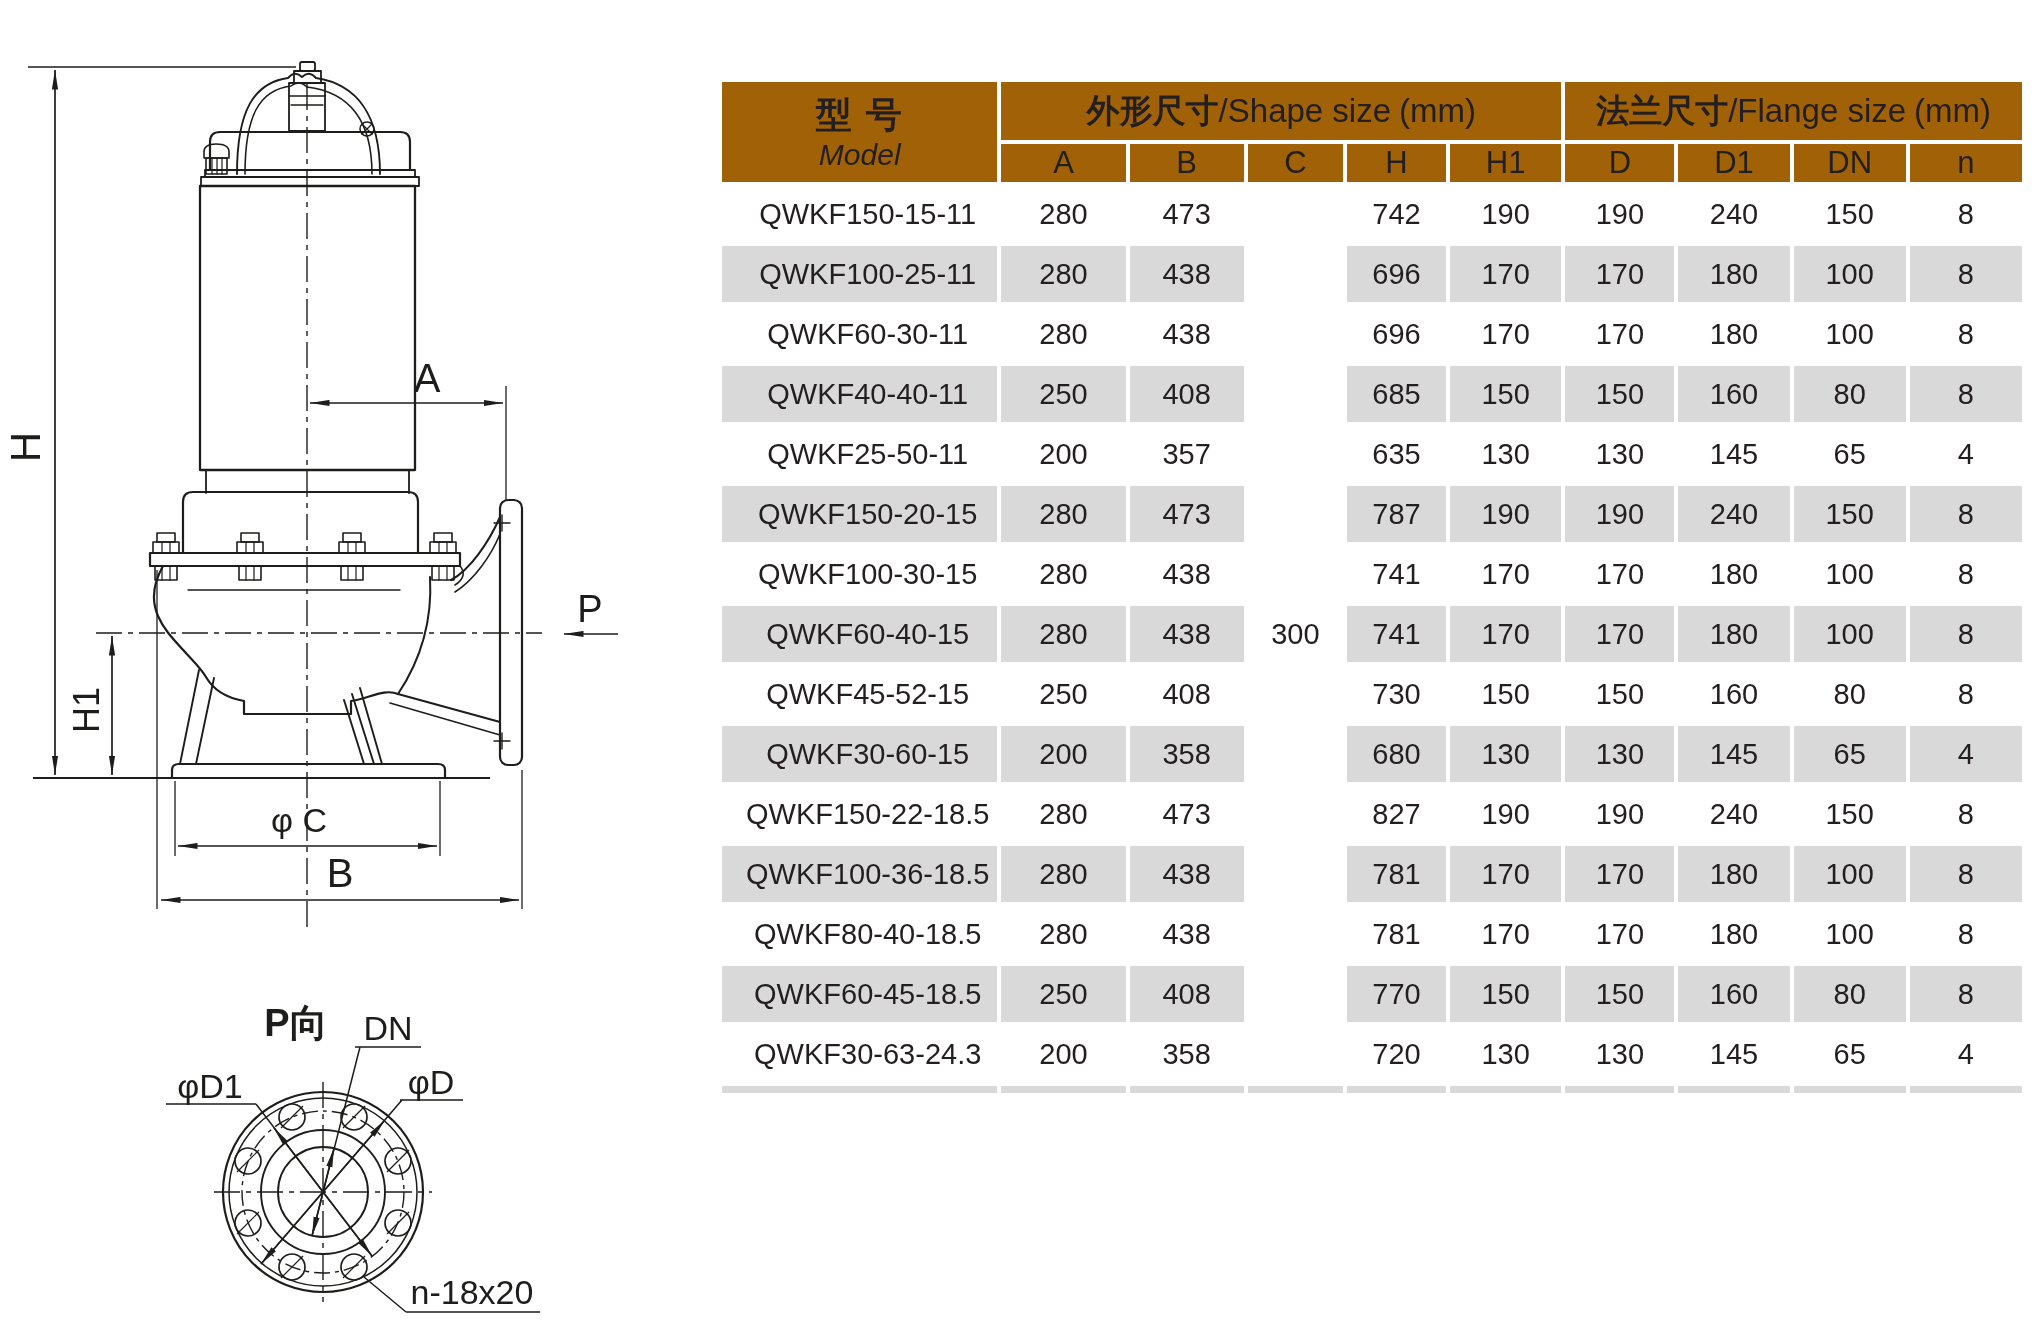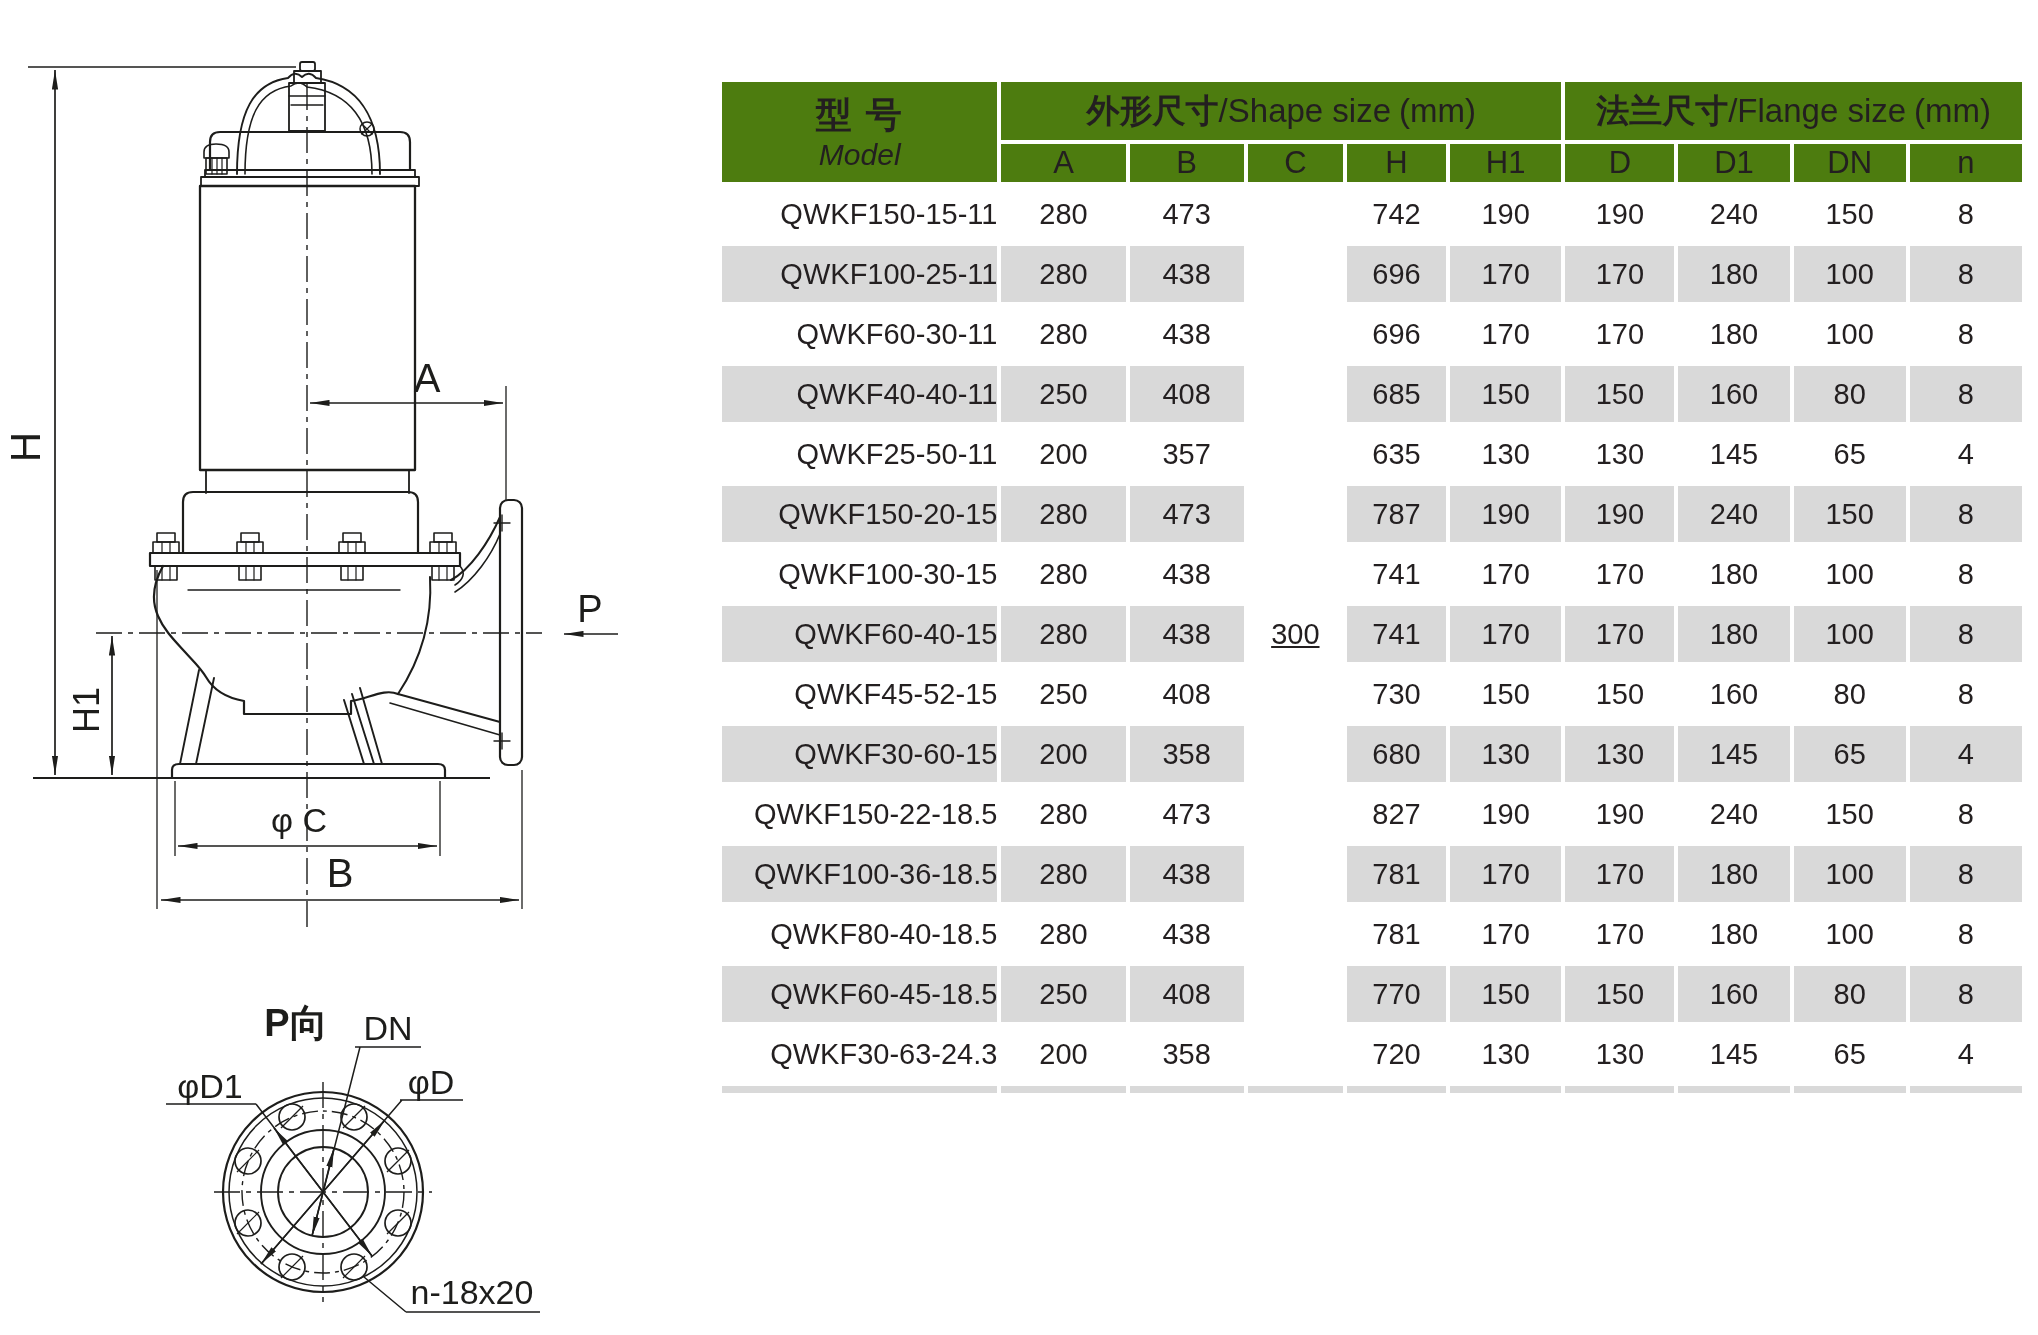--- a/index.html
+++ b/index.html
@@ -10,32 +10,32 @@
   
   .drawing{position:absolute;left:0;top:0;width:720px;height:1335px;}
   .drawing svg{display:block;}
   .dimtxt{font-family:"Liberation Sans","DejaVu Sans",sans-serif;fill:#1d1d1b;}
 
   
   table.spec{position:absolute;left:718px;top:78px;width:1308px;
              border-collapse:separate;border-spacing:4px;table-layout:fixed;}
   table.spec th,table.spec td{padding:0;font-weight:normal;text-align:center;
              vertical-align:middle;overflow:hidden;white-space:nowrap;}
-  .hcell{background:#4d7c0f;margin-top:48px;}
+  .hcell{background:#a16207;margin-top:48px;}
   tr.grp-row th{height:58px;font-size:33px;}
   tr.sub-row th{height:38px;font-size:31px;}
   .zh{font-weight:bold;font-family:Liberation Mono, monospace;}
   .unit{margin-left:8px;}
   .model-h .zh-big{font-weight:bold;font-size:36px;line-height:1.25;letter-spacing:2px;}
   .model-h .en{font-size:30px;line-height:1.2;font-style:italic;}
   tr.data td{height:56px;font-size:29px;}
-  tr.data td.model{text-align:right;padding-left:16px;}
+  tr.data td.model{text-align:center;padding-left:16px;}
   tr.g td{background:#d9d9d9;}
   tr.w td{background:#ffffff;}
-  td.cmerge{background:#ffffff !important;font-size:29px;text-decoration:underline;}
+  td.cmerge{background:#ffffff !important;font-size:29px;}
   tr.sliver td{height:7px;background:#d9d9d9;}
 </style>
 </head>
 <body>
 
 <div class="canvas">
 
   <div class="drawing">
     <svg width="720" height="1335" viewBox="0 0 720 1335">
       <defs>

